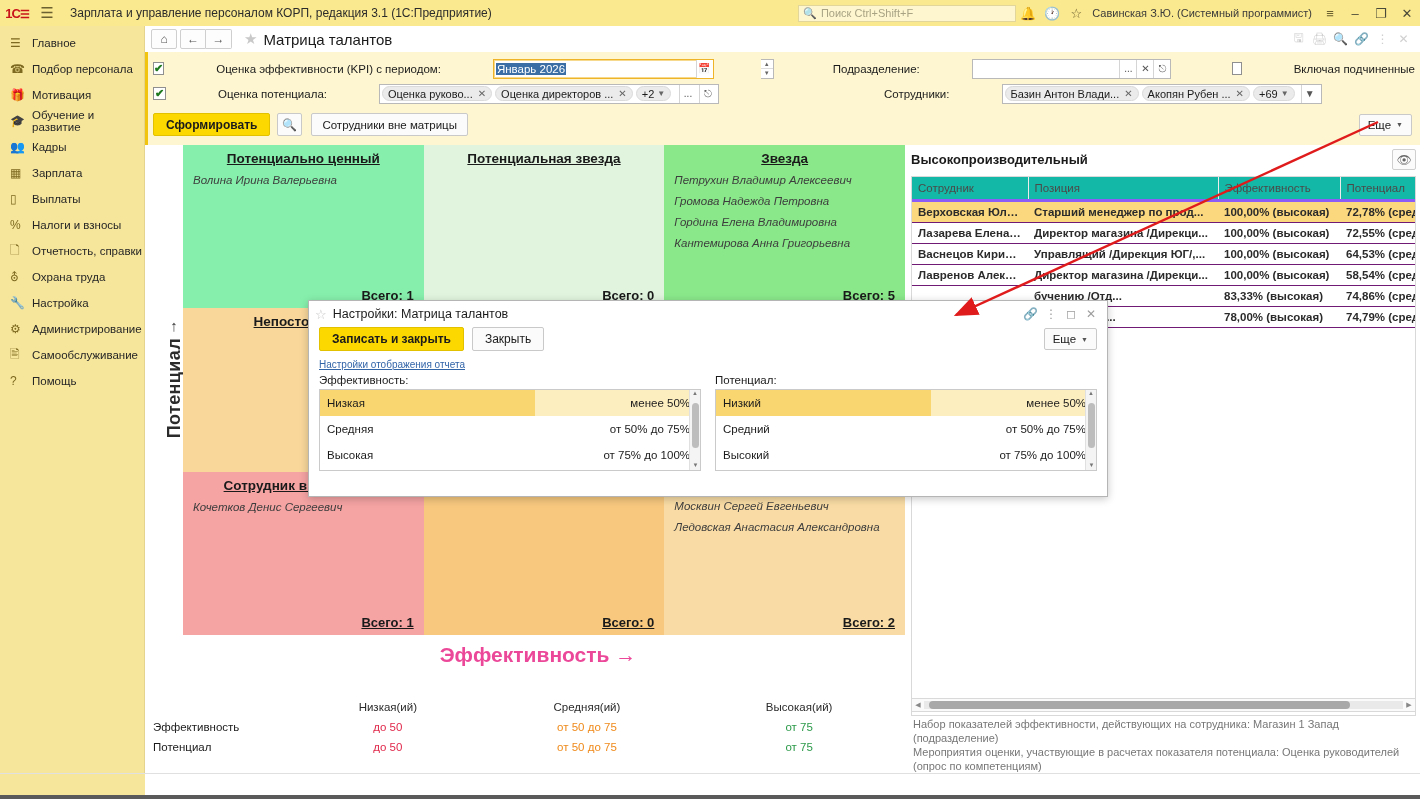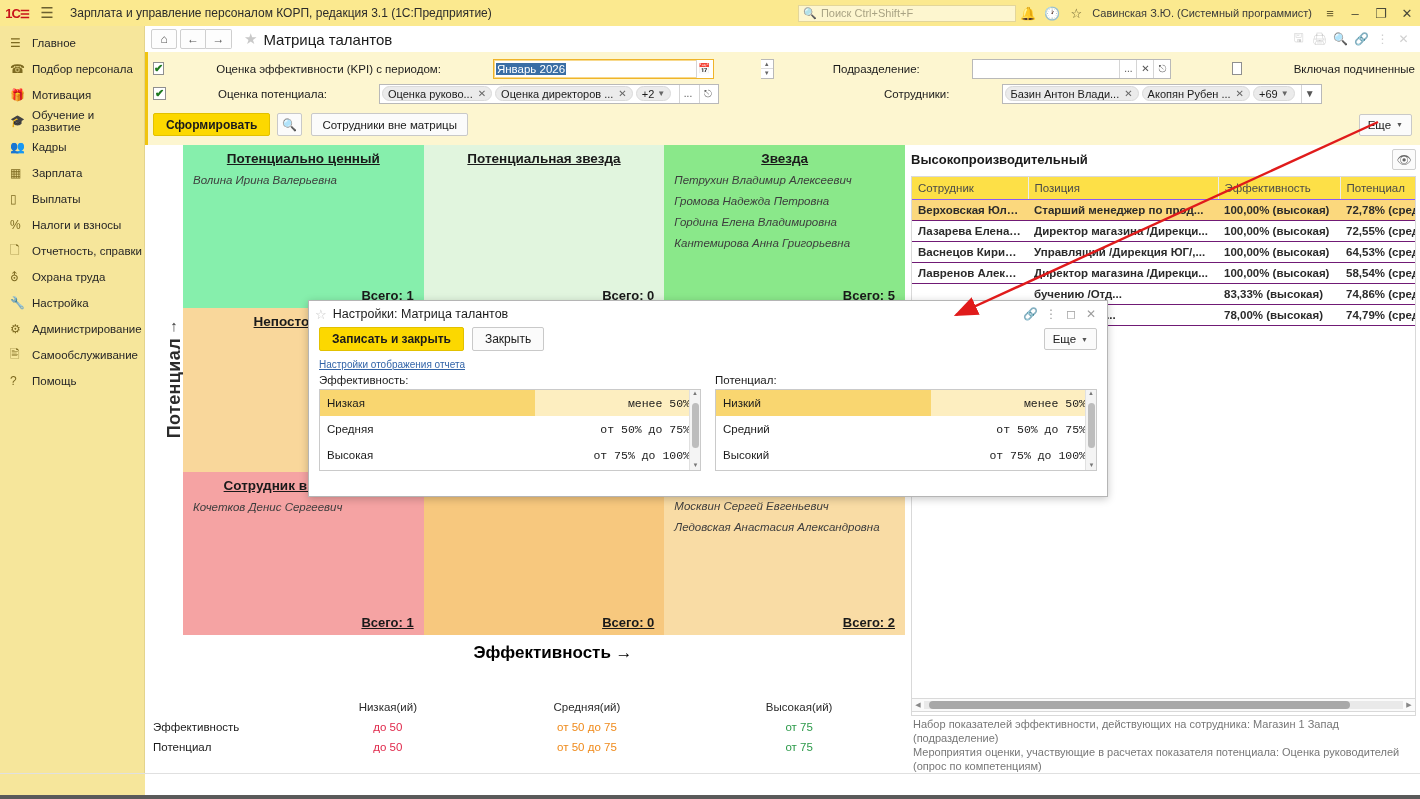--- a/index.html
+++ b/index.html
@@ -165,22 +165,22 @@
   }
   .cell-name {
     font-size: 11.5px; font-style: italic; color: #3d3d3d; margin-bottom: 9px;
     white-space: nowrap; cursor: pointer;
   }
   .cell-total {
     position: absolute; right: 10px; bottom: 5px; font-size: 13px; font-weight: bold;
     color: #1a1a1a; text-decoration: underline; cursor: pointer;
   }
   .xaxis-title {
-    position: absolute; left: 47px; top: 498px; width: 722px; text-align: center;
-    font-size: 17px; font-weight: bold; color: #000000;
+    position: absolute; left: 32px; top: 498px; width: 722px; text-align: center;
+    font-size: 21px; font-weight: bold; color: #ec4899;
   }
   .legend {
     position: absolute; left: 0; top: 552px; width: 760px;
     font-size: 11.5px; color: #1b1b1b;
   }
   .legend table { border-collapse: collapse; width: 760px; }
   .legend td { padding: 4px 0; }
   .legend .hdr { text-align: center; color: #2b2b2b; }
   .legend .rowlbl { width: 150px; padding-left: 8px; }
   .legend .v { text-align: center; }
@@ -199,21 +199,21 @@
     background: #fbfbfb; display: inline-flex; align-items: center; justify-content: center;
     cursor: pointer; border-radius: 2px; color: #666; font-size: 12px;
   }
   .rp-table-box {
     margin: 0 4px; border: 1px solid #d9d9d9; height: 540px; background: #fff;
     position: relative; overflow: hidden;
   }
   table.emp { border-collapse: collapse; width: 100%; table-layout: fixed; }
   table.emp th {
     font-weight: normal; text-align: left; font-size: 11.5px; color: #4a4a4a;
-    background: #fde047; border-bottom: 1px solid #8b5cf6; border-right: 1px solid #ececec;
+    background: #14b8a6; border-bottom: 3px solid #8b5cf6; border-right: 1px solid #ececec;
     padding: 5px 6px; white-space: nowrap; overflow: hidden;
   }
   table.emp td {
     font-size: 11.5px; color: #2b2b2b; border-bottom: 1px solid #701a75;
     padding: 4px 6px; white-space: nowrap; overflow: hidden; text-overflow: ellipsis; font-weight: bold;
   }
   table.emp tr.sel td { background: #fbd87d; }
   .hscroll {
     position: absolute; left: 4px; right: 4px; bottom: 0; height: 14px;
     border: 1px solid #d9d9d9; background: #fafafa; display: flex; align-items: center;
@@ -258,21 +258,21 @@
   .mcol { flex: 1; }
   .mcol-label { font-size: 11.5px; color: #1b1b1b; margin-bottom: 3px; }
   .mlist {
     border: 1px solid #cacaca; height: 82px; background: #fff;
     position: relative; overflow: hidden;
   }
   .mrow { display: flex; height: 26px; align-items: center; font-size: 11.5px; color: #1b1b1b; }
   .mrow.sel .mname { background: #f9d670; }
   .mrow.sel .mval { background: #fdeec0; }
   .mname { flex: 1; padding: 0 7px; height: 26px; display: flex; align-items: center; }
-  .mval { width: 165px; padding: 0 10px 0 0; height: 26px; display: flex; align-items: center; justify-content: flex-end; font-family: Liberation Mono, monospace; }
+  .mval { width: 165px; padding: 0 10px 0 0; height: 26px; display: flex; align-items: center; justify-content: flex-end; }
   .mscroll {
     position: absolute; right: 0; top: 0; width: 11px; height: 82px;
     background: #f4f4f4; border-left: 1px solid #e0e0e0;
   }
   .mscroll .up, .mscroll .dn { height: 10px; text-align: center; font-size: 6px; color: #777; cursor: pointer; }
   .mscroll .th { position: absolute; top: 13px; left: 2px; width: 7px; height: 45px; background: #bdbdbd; border-radius: 4px; cursor: pointer; }
 
   
   .annot { position: absolute; left: 0; top: 0; width: 1420px; height: 799px; pointer-events: none; }
   

